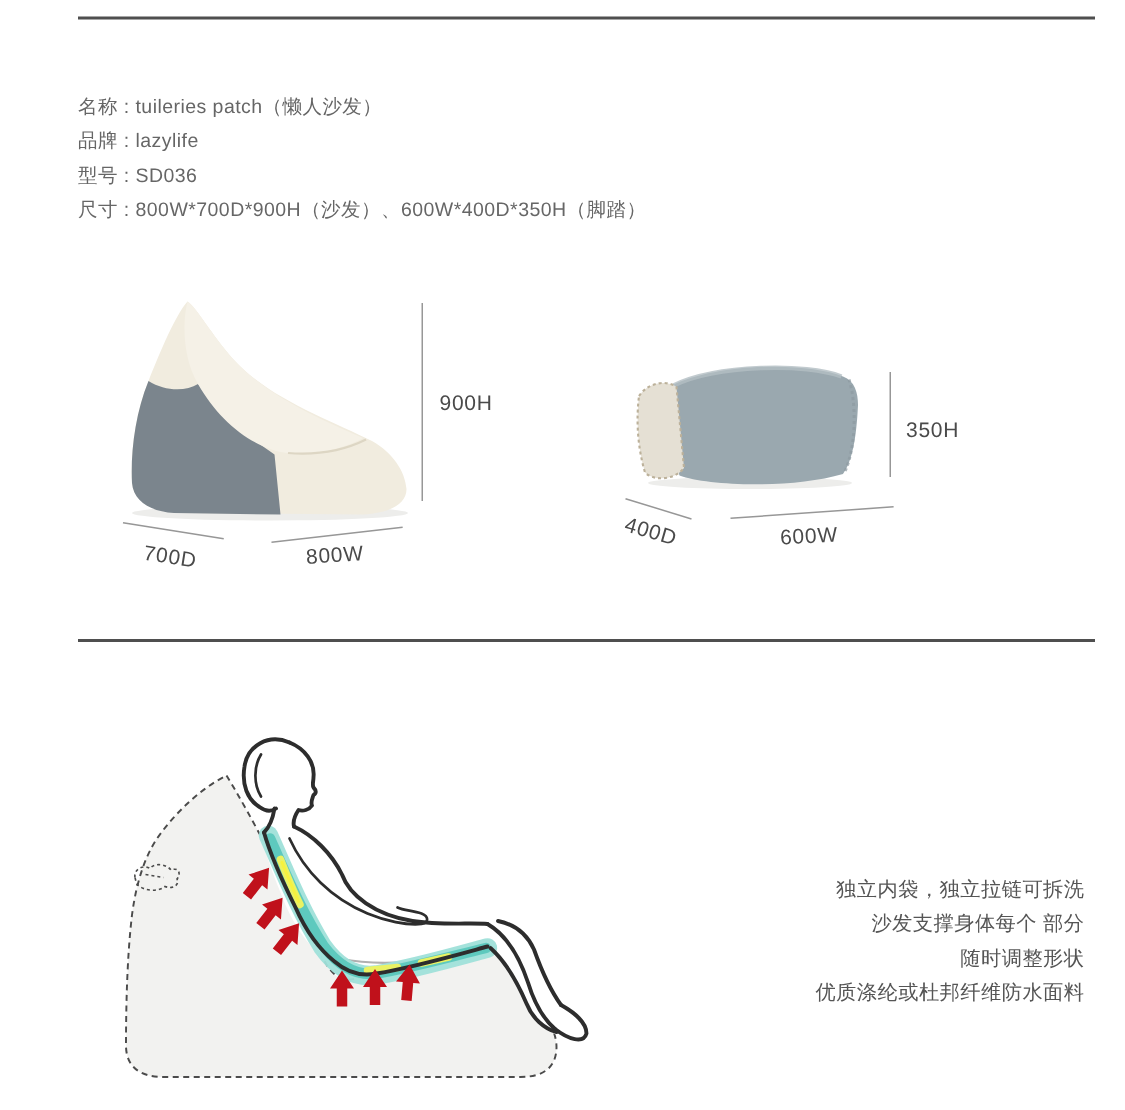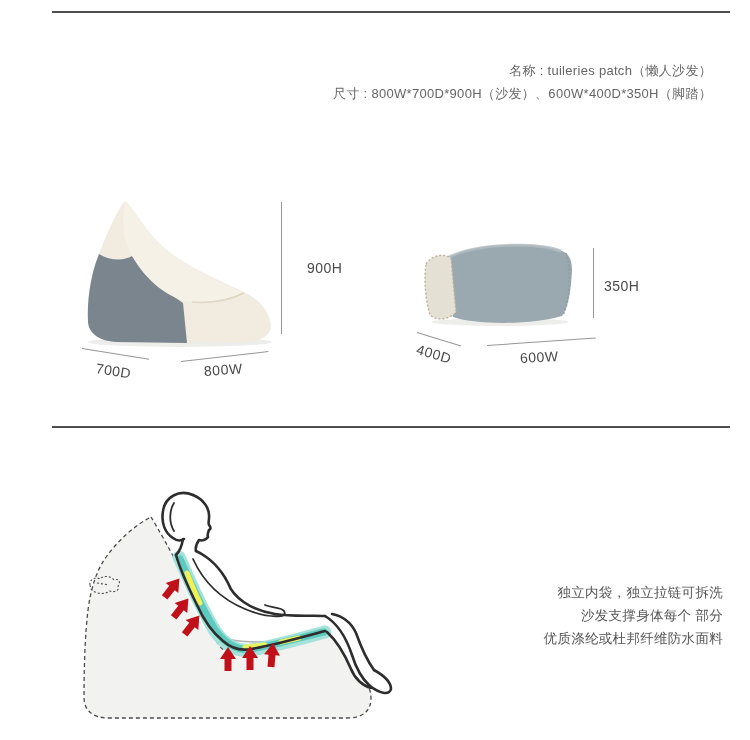--- a/index.html
+++ b/index.html
@@ -11,21 +11,21 @@
     overflow:hidden;
   }
   .divider {
     position:absolute; left:52px; width:678px; height:2px;
     background:var(--divider,#4f4f4f);
   }
   .divider-top { top:11px; }
   .divider-mid { top:426px; }
 
   
-  .specs { position:absolute; left:52px; top:59px; width:660px;text-align:right; }
+  .specs { position:absolute; left:52px; top:59px; width:660px; }
   .spec-line {
     font-size:13px; line-height:23px; color:var(--spec-text,#666666);
     letter-spacing:0.3px; white-space:nowrap;
   }
 
   
   .fig-svg { position:absolute; }
   .dim-vline {
     position:absolute; width:1px; background:var(--dim-line,#8f8f8f);
   }
@@ -66,39 +66,41 @@
 </style>
 <title>lazylife tuileries patch 懒人沙发 产品说明</title></head>
 <body>
 
 <div class="page">
 
   <div class="divider divider-top"></div>
 
   <div class="specs">
     <div class="spec-line">名称 : tuileries patch（懒人沙发）</div>
+    <div class="spec-line">品牌 : lazylife</div>
+    <div class="spec-line">型号 : SD036</div>
     <div class="spec-line">尺寸 : 800W*700D*900H（沙发）、600W*400D*350H（脚踏）</div>
   </div>
 
   <svg class="fig-svg" style="left:80px;top:196px" width="200" height="152" viewBox="0 0 200 152">
     <ellipse class="shadow" cx="100" cy="146" rx="92" ry="5"></ellipse>
 
     <path class="cream" d="M45,5 C52,10 60,26 76,44 C100,70 140,84 168,98
       C182,106 190,118 191,130 C191,140 180,146 162,147 L40,146
       C22,145 9,138 8,126 C7,106 10,80 19,58 C27,38 37,14 45,5 Z"></path>
 
     <path class="sofa-gray" d="M19,58 C30,65 44,65 52,60 C70,83 88,97 103,107
       L107,147 L36,146 C20,145 9,138 8,126 C7,106 10,80 19,58 Z"></path>
 
     <path class="cream-hi" d="M45,5 C52,10 60,26 76,44 C98,68 134,84 162,96
       C152,102 132,108 112,106 C90,104 66,85 52,60 C41,41 42,17 45,5 Z"></path>
     <path d="M112,106 C138,108 156,101 164,97" fill="none" stroke="#ddd6c4" stroke-width="1.5"></path>
   </svg>
   <div class="dim-vline" style="left:281px;top:202px;height:132px"></div>
-  <div class="dim-label" style="left:307px;top:260px">900H</div>
+  <div class="dim-label" style="left:293px;top:260px">900H</div>
   <div class="dim-dline" style="left:82px;top:348px;width:68px;transform:rotate(9deg)"></div>
   <div class="dim-label" style="left:96px;top:360px;transform:rotate(9deg)">700D</div>
   <div class="dim-dline" style="left:181px;top:361px;width:88px;transform:rotate(-6.5deg)"></div>
   <div class="dim-label" style="left:204px;top:363px;transform:rotate(-4deg)">800W</div>
 
   <svg class="fig-svg" style="left:420px;top:238px" width="160" height="90" viewBox="0 0 160 90">
     <ellipse class="shadow" cx="80" cy="84" rx="68" ry="4"></ellipse>
 
     <path class="ot-body" d="M28,19 C58,4 118,3 142,13 C150,16 152,24 152,32
       C151,54 148,70 142,78 C108,88 52,86 33,79 C27,62 25,38 28,19 Z"></path>
@@ -167,16 +169,17 @@
     <g>
       <path class="arrow" transform="translate(153,184)" d="M0,-12 L8,0 L3.5,0 L3.5,12 L-3.5,12 L-3.5,0 L-8,0 Z"></path>
       <path class="arrow" transform="translate(175,183)" d="M0,-12 L8,0 L3.5,0 L3.5,12 L-3.5,12 L-3.5,0 L-8,0 Z"></path>
       <path class="arrow" transform="translate(197,180) rotate(5)" d="M0,-12 L8,0 L3.5,0 L3.5,12 L-3.5,12 L-3.5,0 L-8,0 Z"></path>
     </g>
   </svg>
 
   <div class="features">
     <div class="feature-line">独立内袋，独立拉链可拆洗</div>
     <div class="feature-line">沙发支撑身体每个 部分</div>
+    <div class="feature-line">随时调整形状</div>
     <div class="feature-line">优质涤纶或杜邦纤维防水面料</div>
   </div>
 
 </div>
 
 </body></html>

